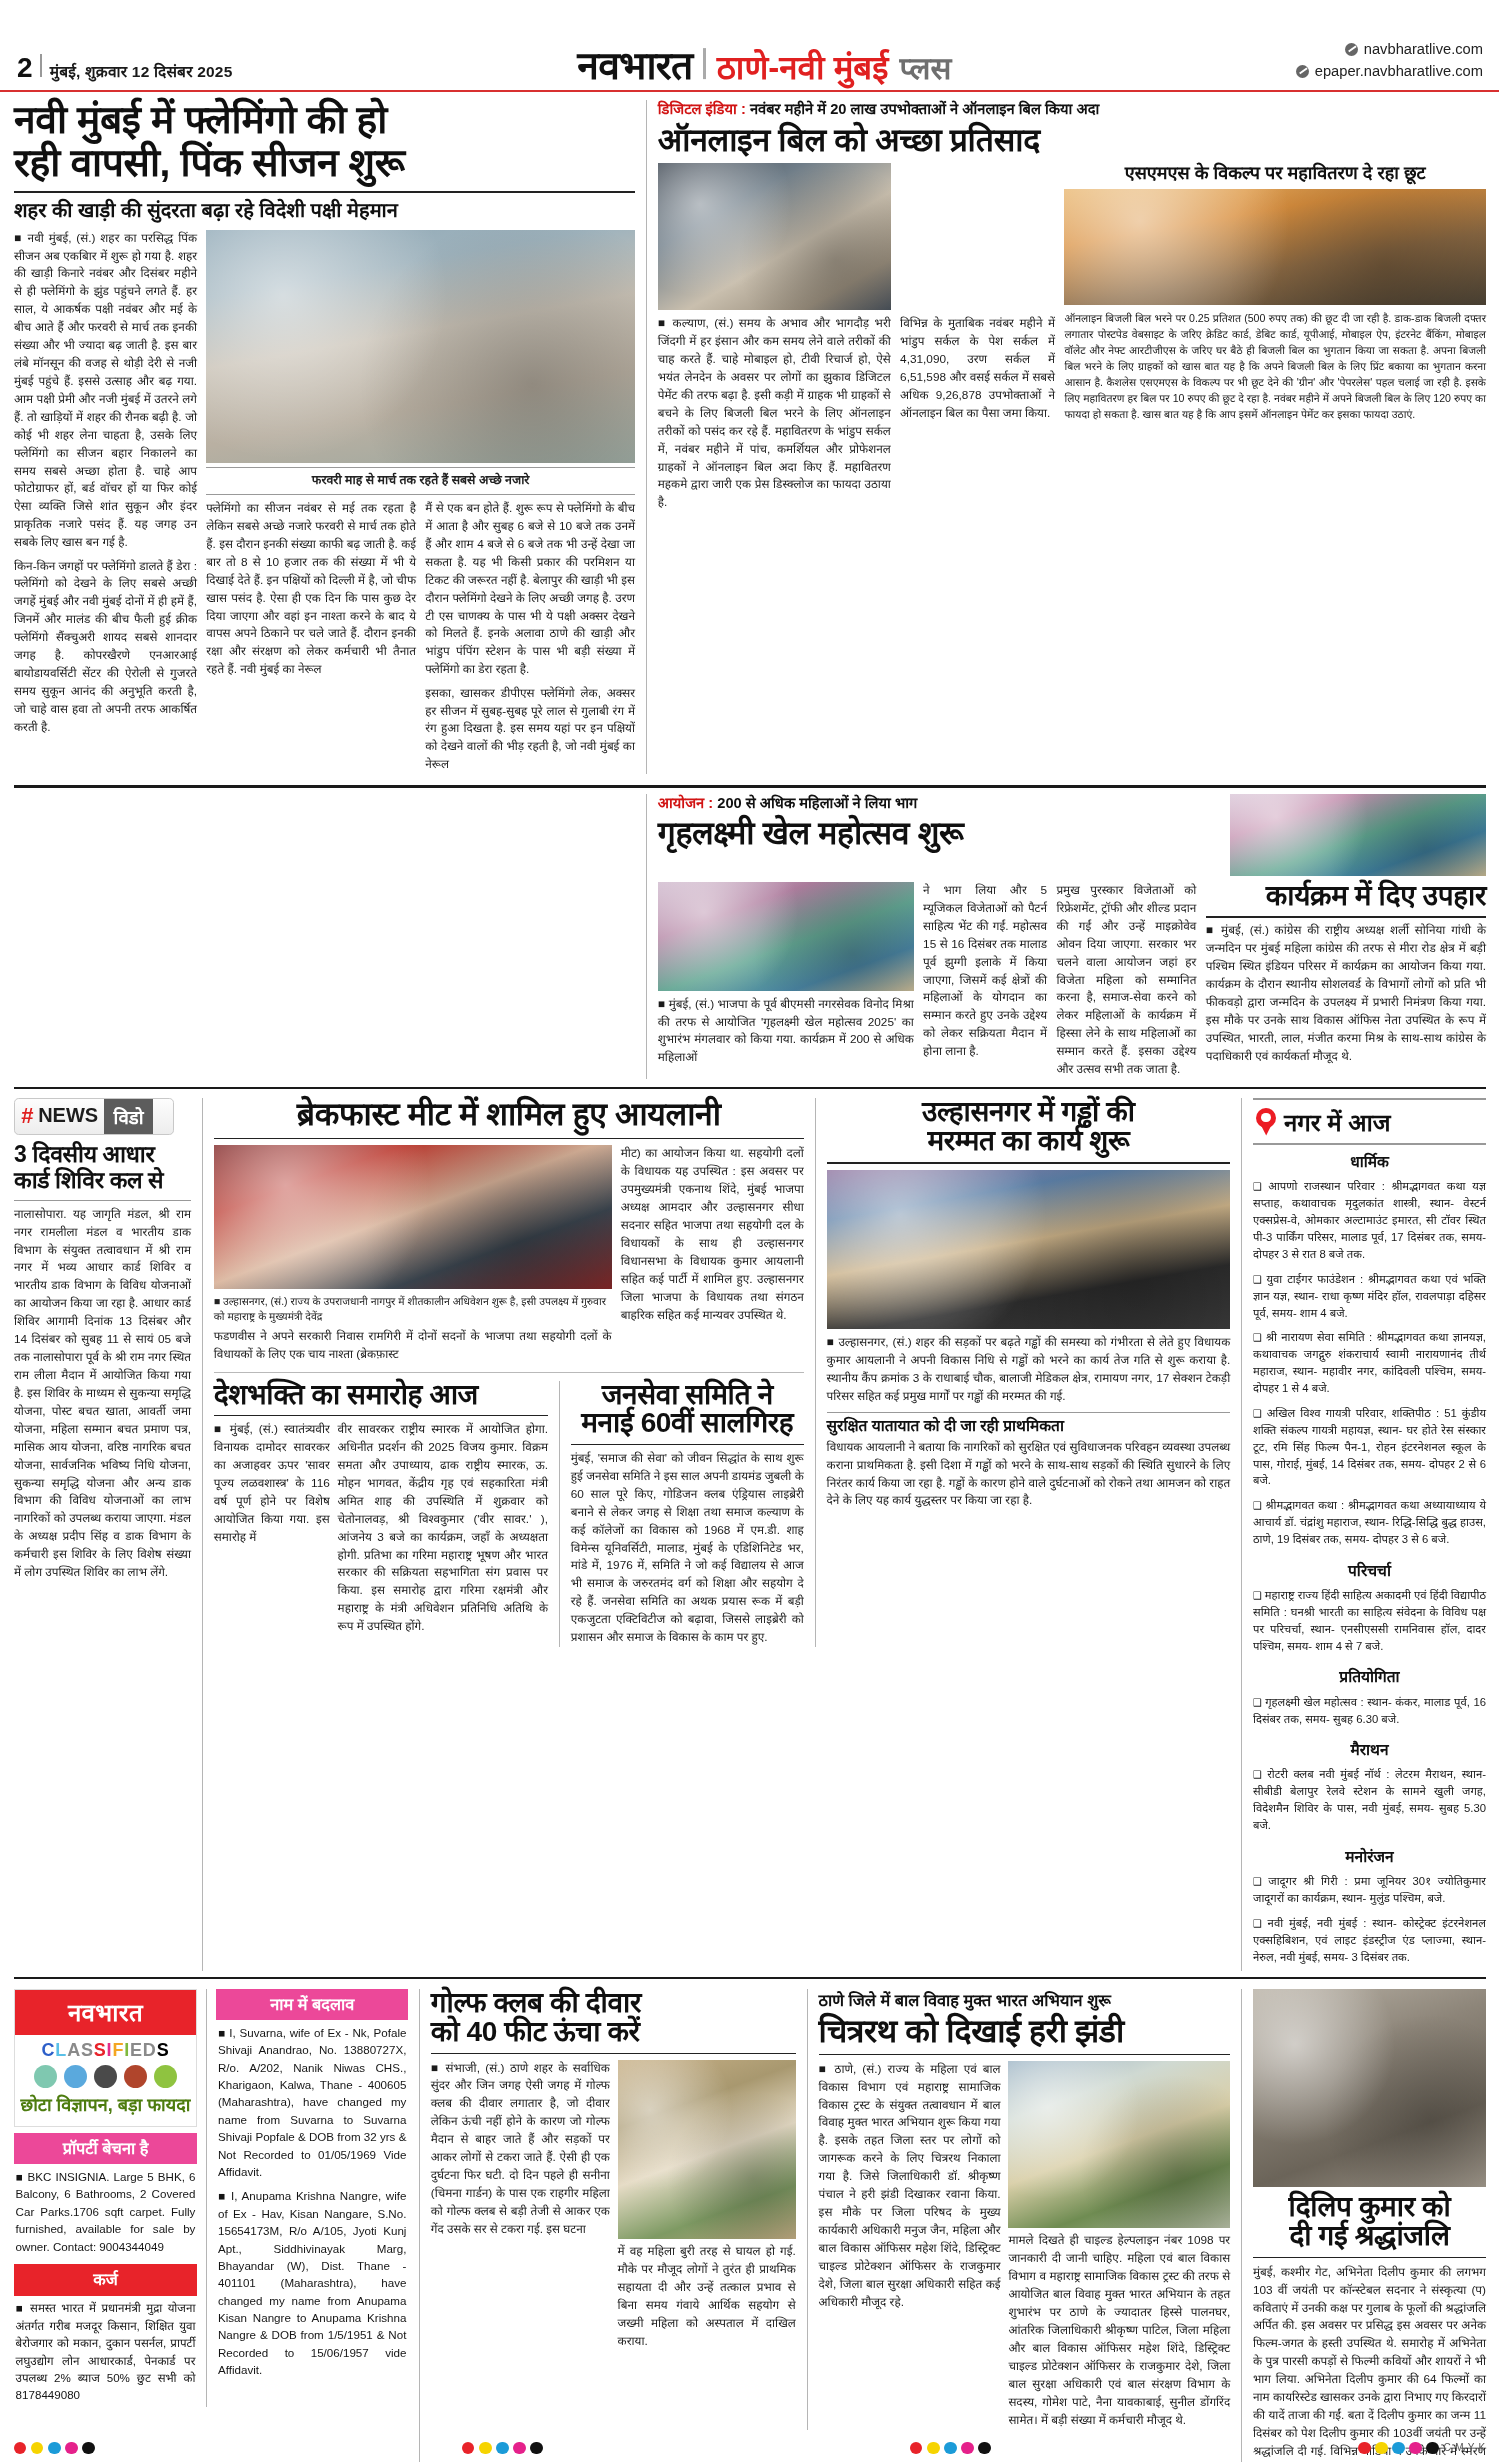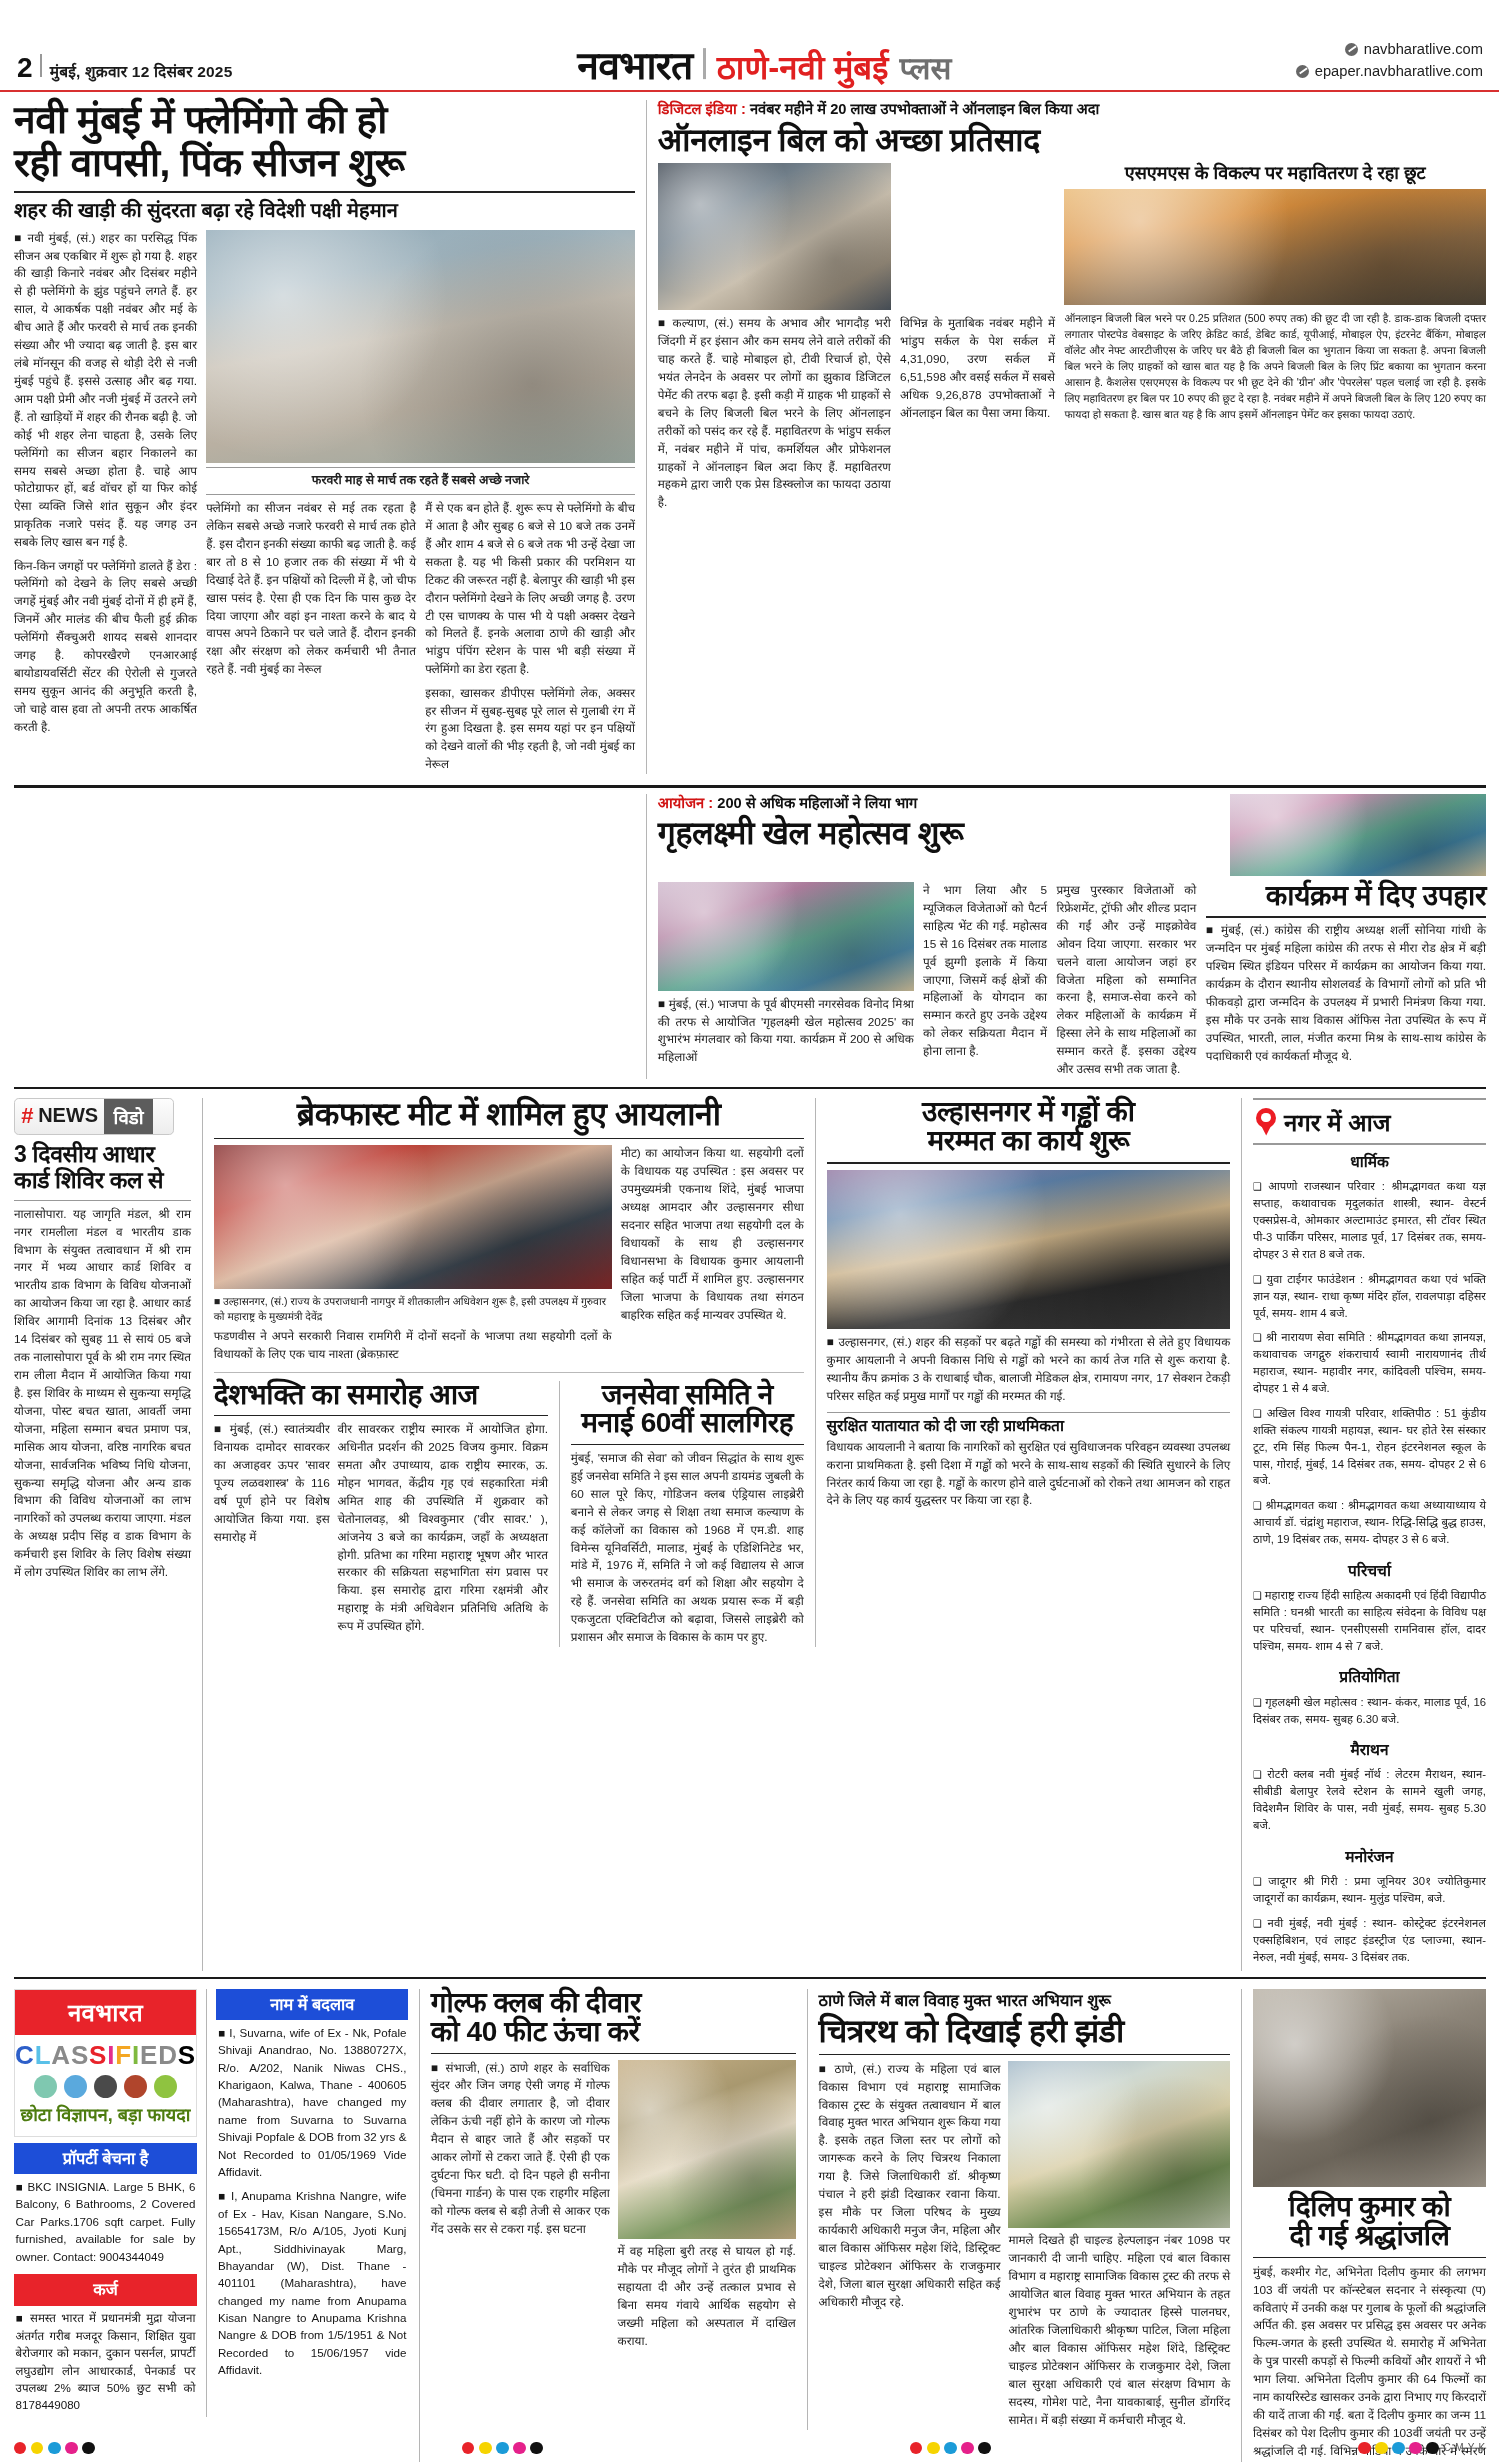--- a/index.html
+++ b/index.html
@@ -123,32 +123,32 @@
   .pin i { position:absolute; left:3.9px; top:15.5px; width:12.4px; height:12.4px; background:#ec1c24;
            clip-path: polygon(50% 100%, 0 0, 100% 0); }
   .nagar-title { font-size: 24px; font-weight: 900; color:#101010; }
   .nagar-sub { text-align:center; font-size: 15.5px; font-weight:800; color:#111; padding:5.4px 0 3.9px; }
   .nagar-item { font-size: 11.3px; line-height: 1.5; color:#191919; text-align: justify; padding: 2.3px 0 5.4px; }
   .sq::before{ content:"❑ "; font-size: 10px; }
 
   
   .cls-logo-box { border:0.8px solid #ddd; background:#fff; padding: 0 0 4.7px; }
   .cls-nav { background:#e8232a; color:#fff; font-size: 24px; font-weight:900; text-align:center; padding: 5.4px 0 7px; letter-spacing:0.4px;}
-  .cls-word { text-align:center; font-size: 26px; font-weight: 900; letter-spacing: 0.8px; padding: 4.7px 0 1.6px; }
+  .cls-word { text-align:center; font-size: 18px; font-weight: 900; letter-spacing: 0.8px; padding: 4.7px 0 1.6px; }
   .cls-word span:nth-child(1){color:#2d5fc9}.cls-word span:nth-child(2){color:#59c0e8}
   .cls-word span:nth-child(3){color:#8a8a8a}.cls-word span:nth-child(4){color:#8a8a8a}
   .cls-word span:nth-child(5){color:#e8232a}.cls-word span:nth-child(6){color:#e32d8b}
   .cls-word span:nth-child(7){color:#f4a623}.cls-word span:nth-child(8){color:#7fb93f}
   .cls-word span:nth-child(9){color:#8a8a8a}.cls-word span:nth-child(10){color:#8a8a8a}
   .cls-icons { display:flex; justify-content:center; gap:7px; padding: 3.1px 0 1.6px; }
   .cls-icons i { width: 23px; height: 23px; border-radius: 50%; display:block; }
   .cls-tag { text-align:center; font-size: 18px; font-weight: 800; color:#4d7c0f; padding: 2.3px 0 4.7px; }
 
   .cls-head { color:#fff; font-size: 16.3px; font-weight: 900; text-align:center; padding: 3.9px 0 5.4px; margin-top: 6.2px; }
-  .ch-maroon{ background:#1d4ed8; } .ch-red{ background:#e8232a; }
+  .ch-maroon{ background:#ec4899; } .ch-red{ background:#e8232a; }
   .cls-txt { font-size: 11.6px; line-height: 1.5; color:#151515; text-align: justify; padding: 3.9px 1.6px 3.1px; }
 
   
   .sectionD { display:flex; padding: 0 14px; gap: 11px; margin-top: 9.3px; }
   .colD-cls { width: 394px; }
   .colD-mid { flex: 1; }
   .colD-right { width: 233px; }
 
   
   .footer-dots { display:flex; align-items:center; gap: 0; padding: 6.2px 14px 3.1px; justify-content:space-between;}

